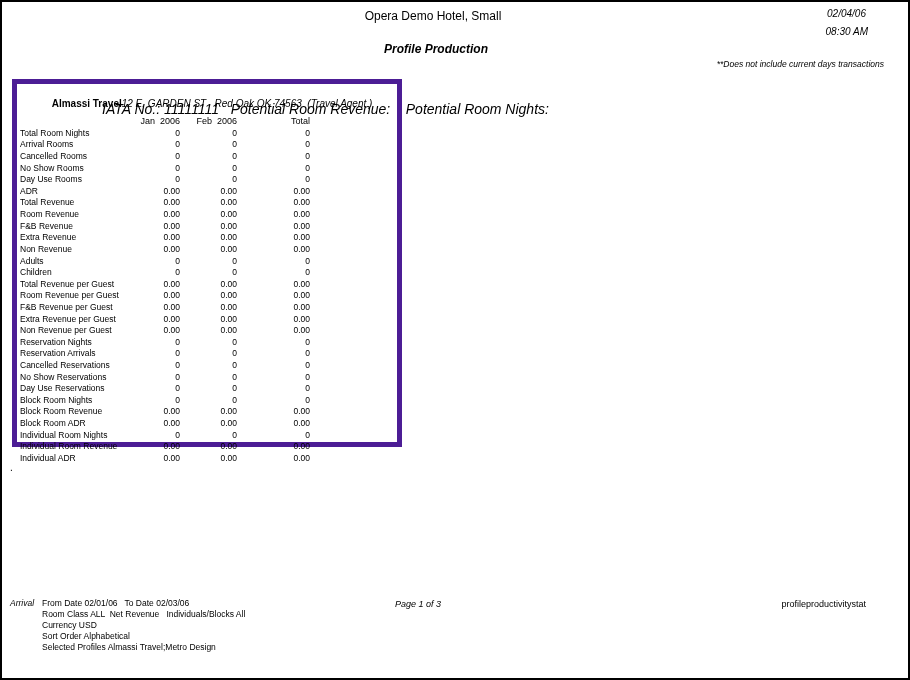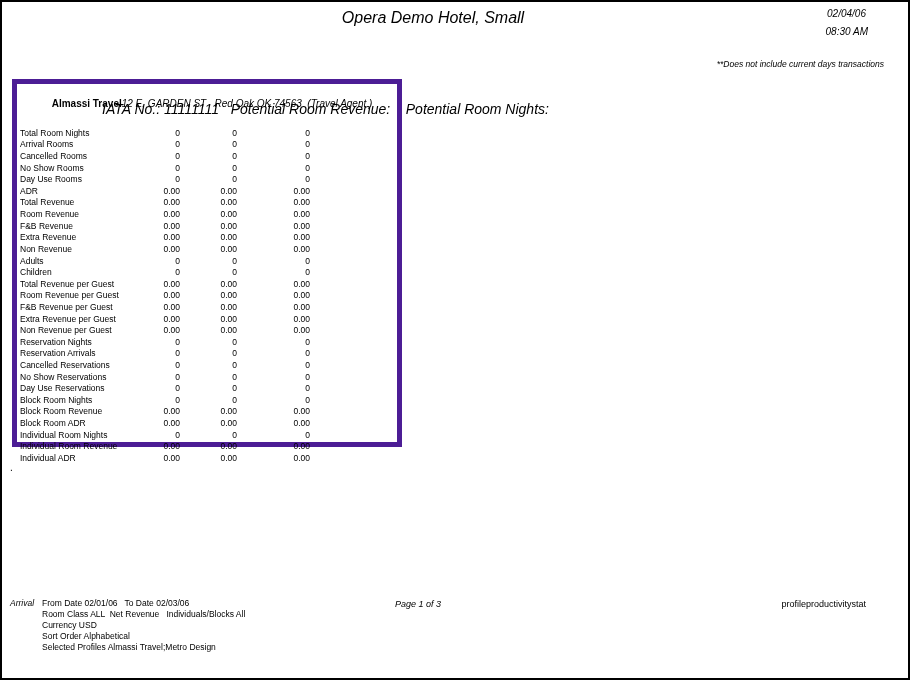--- a/index.html
+++ b/index.html
@@ -40,22 +40,21 @@
     font-weight: bold;
     font-size: 9px;
     color: #1c3e94;
     letter-spacing: 1.5px;
   }
   .fidelio-text::after { content: "·"; font-size: 9px; }
 
   .hotel-title {
     position: absolute; left: 0; top: 7px; width: 862px;
     text-align: center;
-    font-size: 16px;
-    font-style: italic;
+    font-size: 12px;
   }
   .report-title {
     position: absolute; left: 0; top: 40px; width: 868px;
     text-align: center;
     font-size: 12px;
     font-style: italic;
     font-weight: bold;
   }
   .report-date {
     position: absolute; top: 6px; right: 42px;
@@ -123,30 +122,38 @@
     text-align: center; font-size: 9px; 
   }
 </style>
 </head>
 <body>
 
 <div class="page">
 
 
   <div class="hotel-title">Opera Demo Hotel, Small</div>
+  <div class="report-title">Profile Production</div>
   <div class="report-date">02/04/06</div>
   <div class="report-time">08:30 AM</div>
   <div class="disclaimer">**Does not include current days transactions</div>
 
   <div class="stat-table">
     <div class="profile-line">
       <span class="profile-name">Almassi Travel</span><span class="profile-address">12 E. GARDEN ST   Red Oak OK 74563  (Travel Agent )</span>
     </div>
     <div class="iata-line">IATA No.: 11111111   Potential Room Revenue:    Potential Room Nights:</div>
 
+    <div class="thead-row trow">
+      <span class="row-label"></span>
+      <span class="val">Jan  2006</span>
+      <span class="val">Feb  2006</span>
+      <span class="val">Total</span>
+      <span></span>
+    </div>
 
     <div class="tbody">
         <div class="trow">
           <span class="row-label">Total Room Nights</span>
           <span class="val">0</span>
           <span class="val">0</span>
           <span class="val">0</span>
           <span></span>
         </div>
         <div class="trow">

